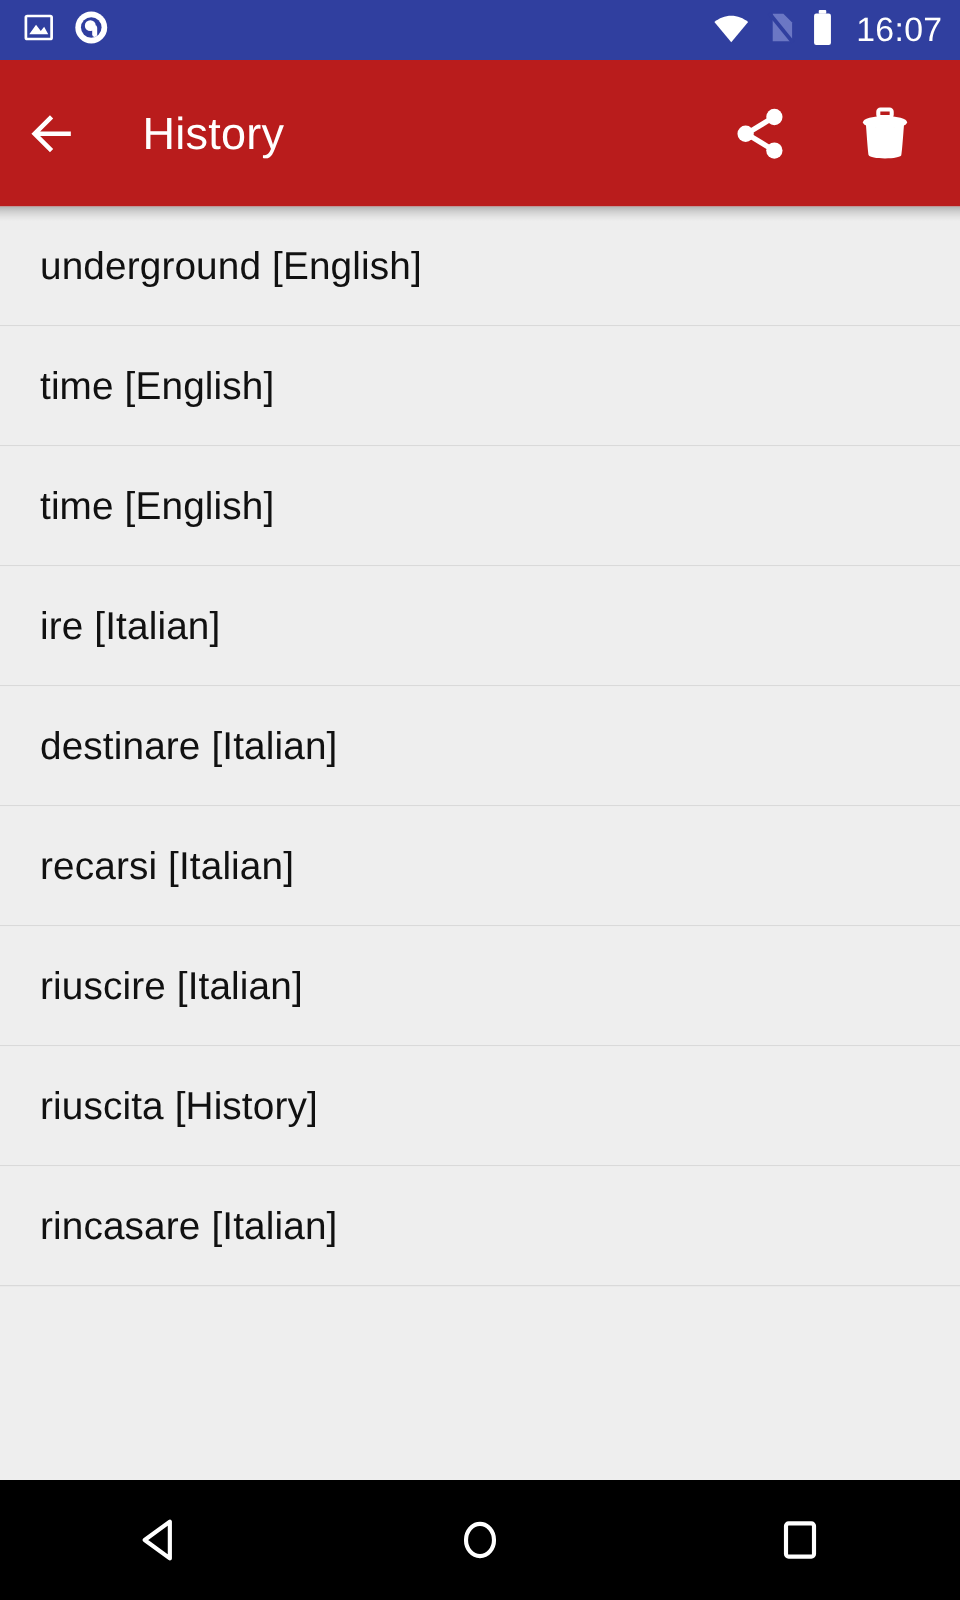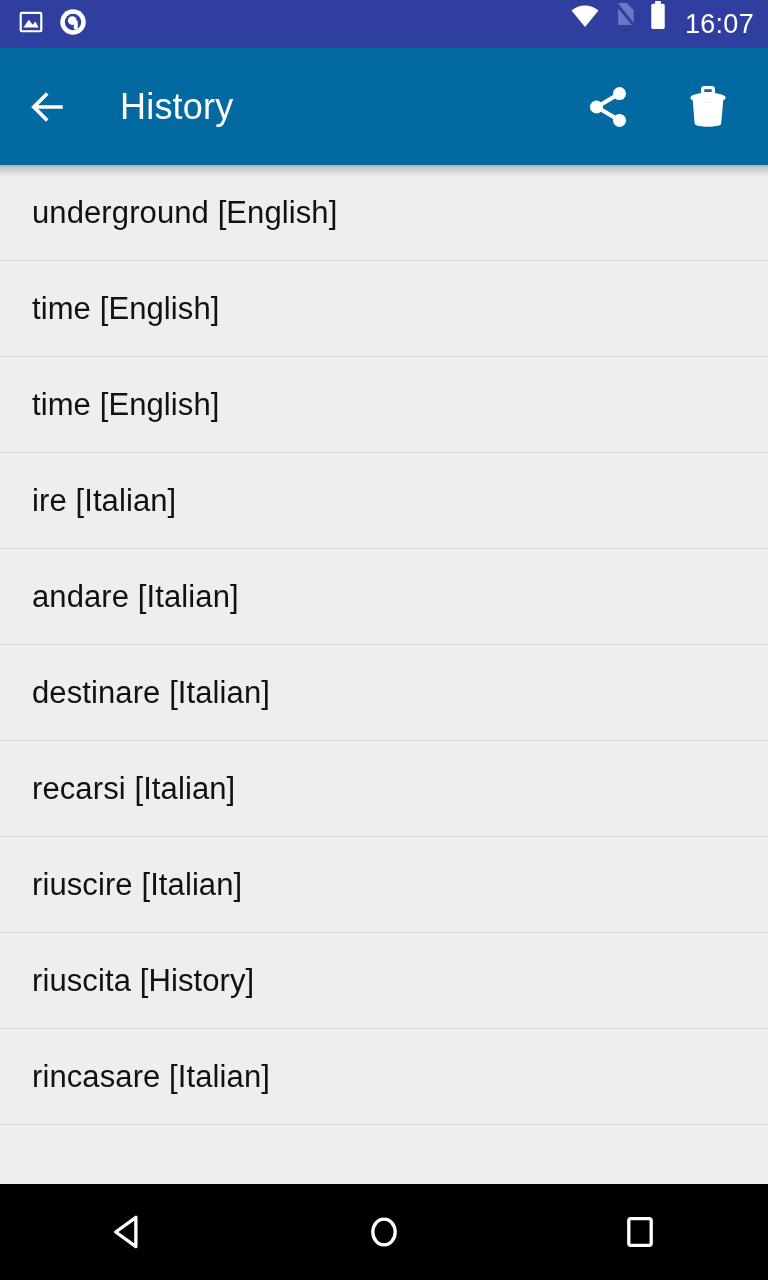--- a/index.html
+++ b/index.html
@@ -36,42 +36,43 @@
     padding: 0 14px 0 18px;
   }
   .status-left {
     display: flex;
     align-items: center;
     gap: 14px;
   }
   .status-right {
     margin-left: auto;
     display: flex;
+    align-items: center;
     gap: 11px;
   }
   .status-time {
     color: #ffffff;
     font-size: 27px;
     line-height: 48px;
     letter-spacing: 0.3px;
     font-weight: 400;
     margin-left: 6px;
   }
 
   
   #app-bar {
     position: absolute;
     top: 48px; left: 0;
     width: 768px;
     height: 117px;
-    background: #0369a1;
+    background: #b91c1c;
     display: flex;
     align-items: center;
     box-sizing: border-box;
-    padding: 0 16px 0 22px;
+    padding: 0 16px 0 16px;
     z-index: 3;
   }
   #app-bar-title {
     color: #ffffff;
     font-size: 36px;
     font-weight: 500;
     letter-spacing: 0.2px;
     margin-left: 46px;
     white-space: nowrap;
   }
@@ -247,23 +248,20 @@
     <div class="history-row">
       <span class="row-label">time [English]</span>
     </div>
     <div class="history-row">
       <span class="row-label">time [English]</span>
     </div>
     <div class="history-row">
       <span class="row-label">ire [Italian]</span>
     </div>
     <div class="history-row">
-      <span class="row-label">andare [Italian]</span>
-    </div>
-    <div class="history-row">
       <span class="row-label">destinare [Italian]</span>
     </div>
     <div class="history-row">
       <span class="row-label">recarsi [Italian]</span>
     </div>
     <div class="history-row">
       <span class="row-label">riuscire [Italian]</span>
     </div>
     <div class="history-row">
       <span class="row-label">riuscita [History]</span>

